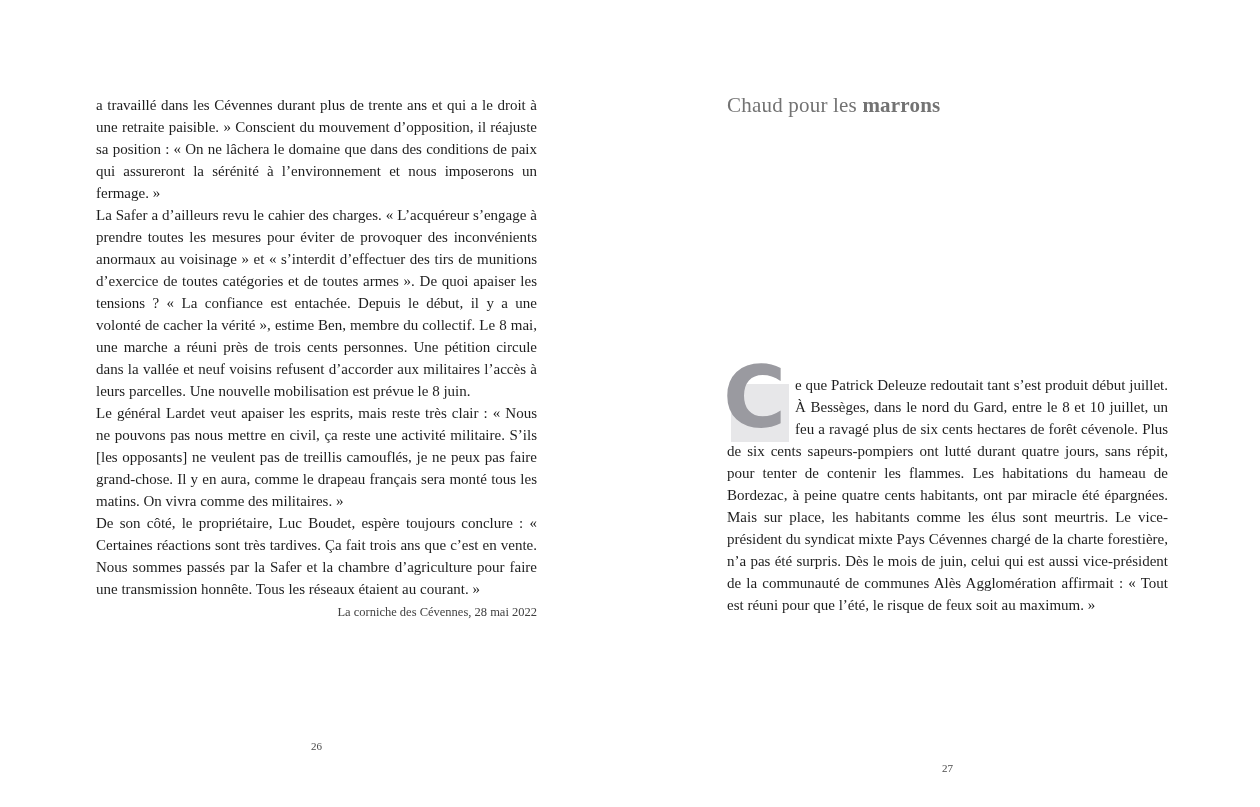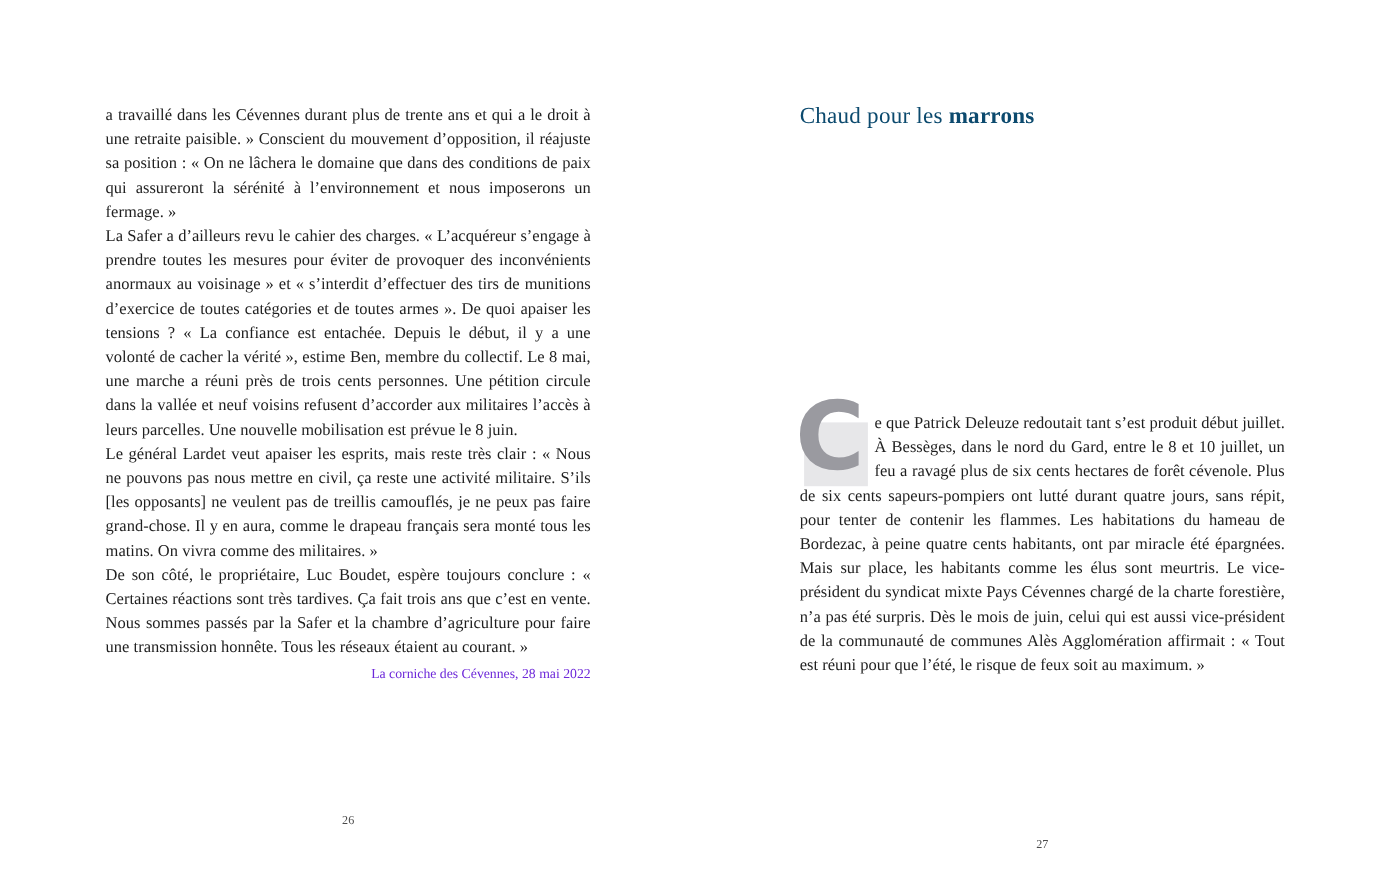--- a/index.html
+++ b/index.html
@@ -35,30 +35,30 @@
   .left-column  { left: 96px;  top: 94px; }
   .right-title  { left: 727px; top: 92px; width: 441px; }
   .right-body   { left: 727px; top: 374px; }
 
   .chapter-title {
     margin: 0;
     font-size: 21px;
     font-weight: normal;
     line-height: 26px;
     letter-spacing: 0.2px;
-    color: #0c4a6e;
+    color: #737373;
   }
   .chapter-title b { font-weight: bold; }
 
   .attribution {
     font-size: 12.5px;
     line-height: 15px;
     text-align: right;
     margin-top: 5px;
-    color: #6d28d9;
+    color: #404040;
   }
 
   .page-number {
     position: absolute;
     width: 441px;
     top: 740px;
     text-align: center;
     font-size: 11px;
     color: #4a4a4a;
   }

